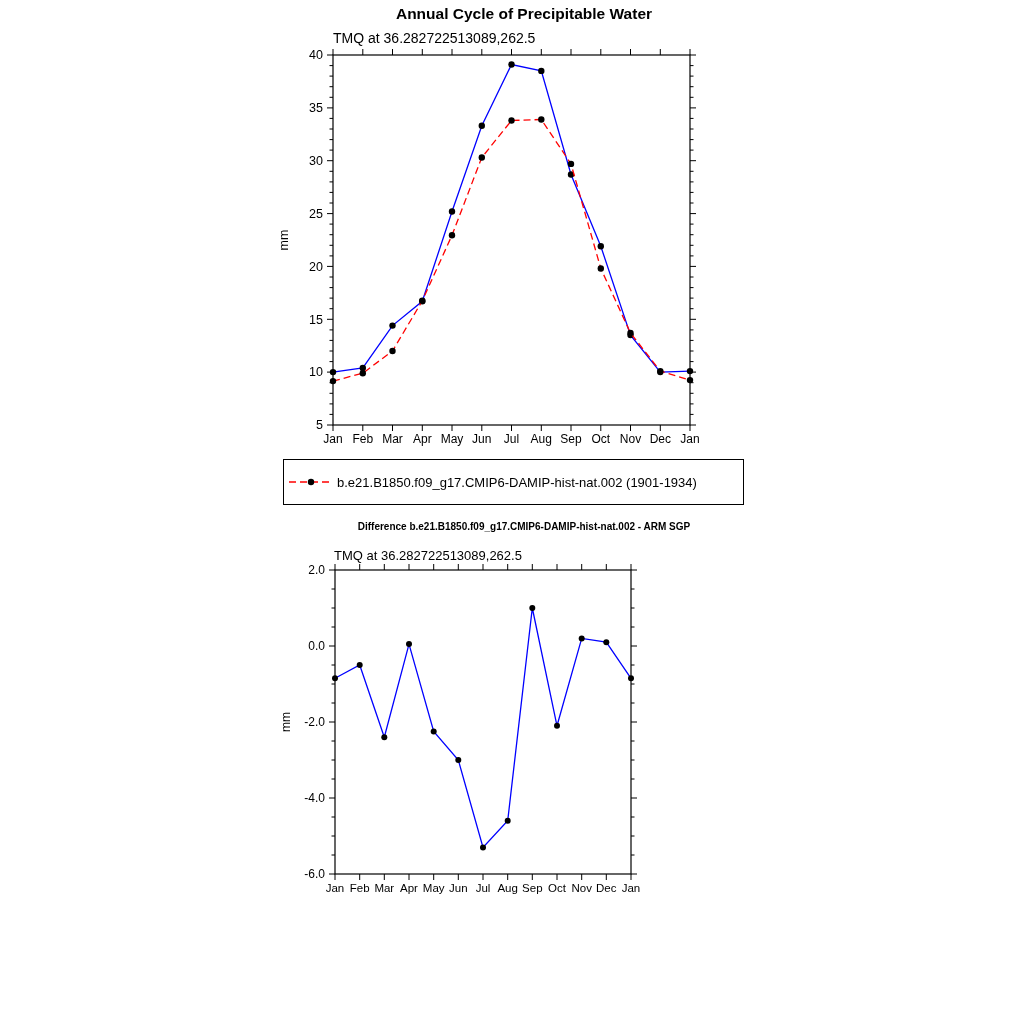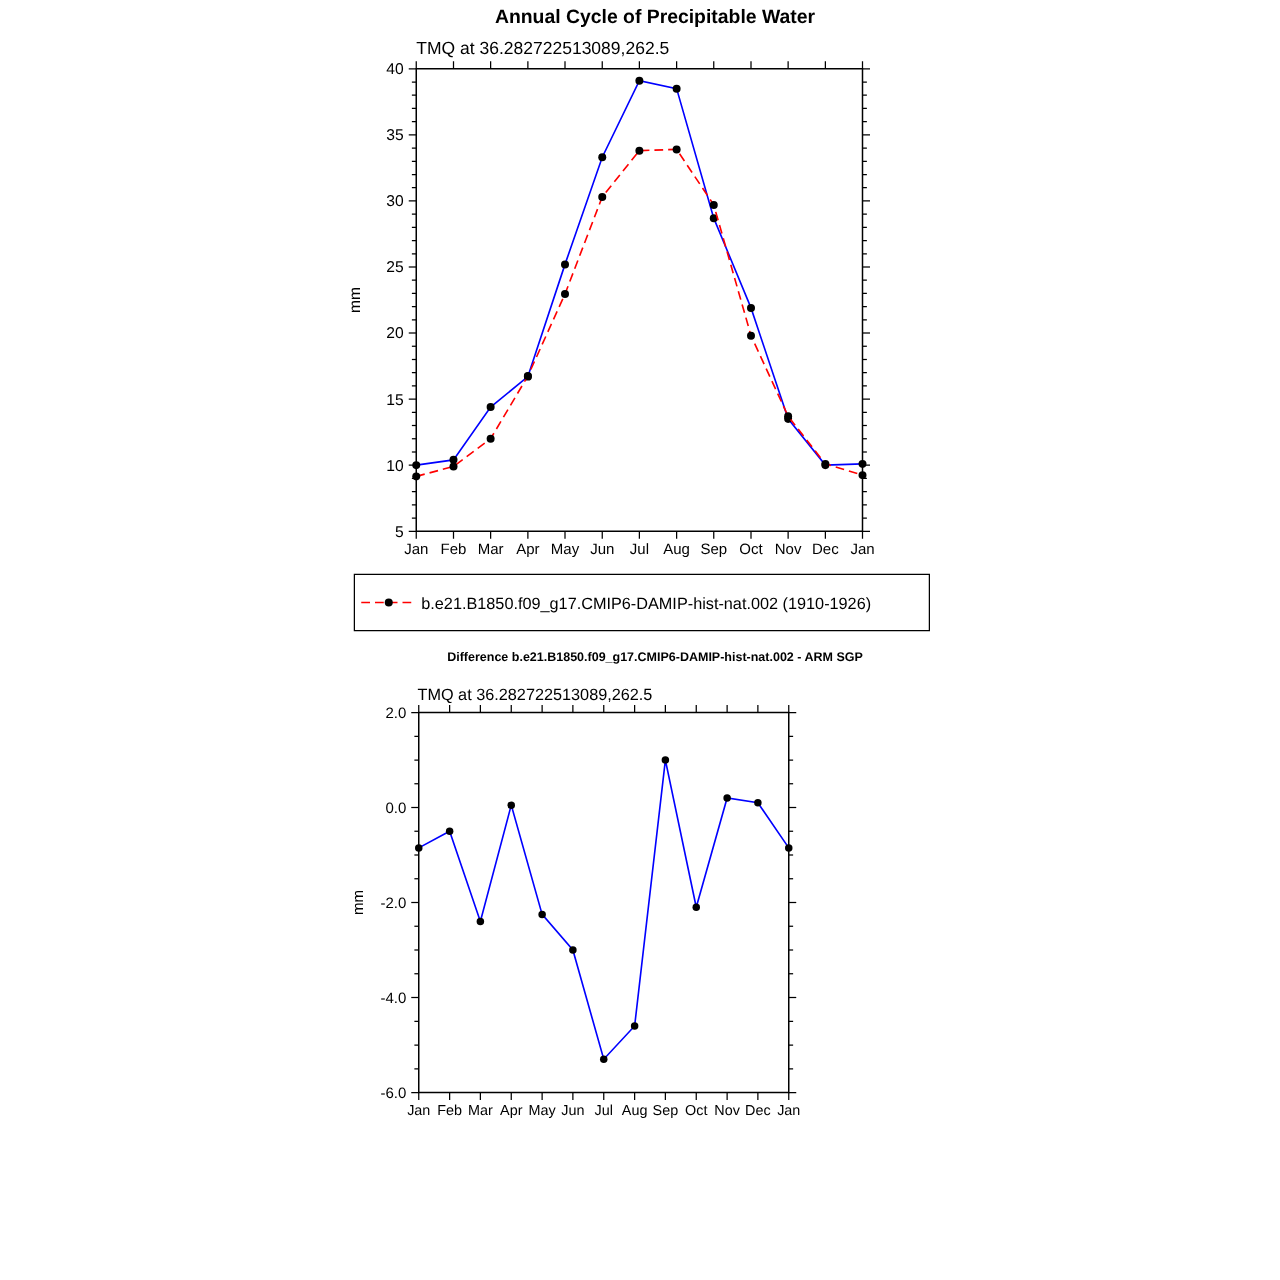--- a/index.html
+++ b/index.html
@@ -189,21 +189,21 @@
       </g>
     <text transform="rotate(-90 28 200)" x="28" y="200" text-anchor="middle" font-size="12.5" fill="#000">mm</text>
   </svg>
 
   <div id="legend" class="abs">
     <div class="legend-row">
       <svg width="48" height="16">
         <line class="lg-line" x1="2" y1="8" x2="46" y2="8" stroke-width="1.3" stroke="#ff0000" stroke-dasharray="7 4"></line>
         <circle class="lg-dot" cx="24" cy="8" r="3.2" fill="#000000"></circle>
       </svg>
-      <span class="legend-label">b.e21.B1850.f09_g17.CMIP6-DAMIP-hist-nat.002 (1910-1926)</span>
+      <span class="legend-label">b.e21.B1850.f09_g17.CMIP6-DAMIP-hist-nat.002 (1901-1934)</span>
     </div>
   </div>
 
   <div id="title2" class="abs chart-title">Difference b.e21.B1850.f09_g17.CMIP6-DAMIP-hist-nat.002 - ARM SGP</div>
 
   <div id="subtitle2" class="abs chart-subtitle">TMQ at 36.282722513089,262.5</div>
 
   <svg id="svg2" class="abs" width="480" height="352">
     <g id="plot2">
         <rect x="75" y="15" width="296" height="304" fill="none" stroke="#000" stroke-width="1.2"></rect>

